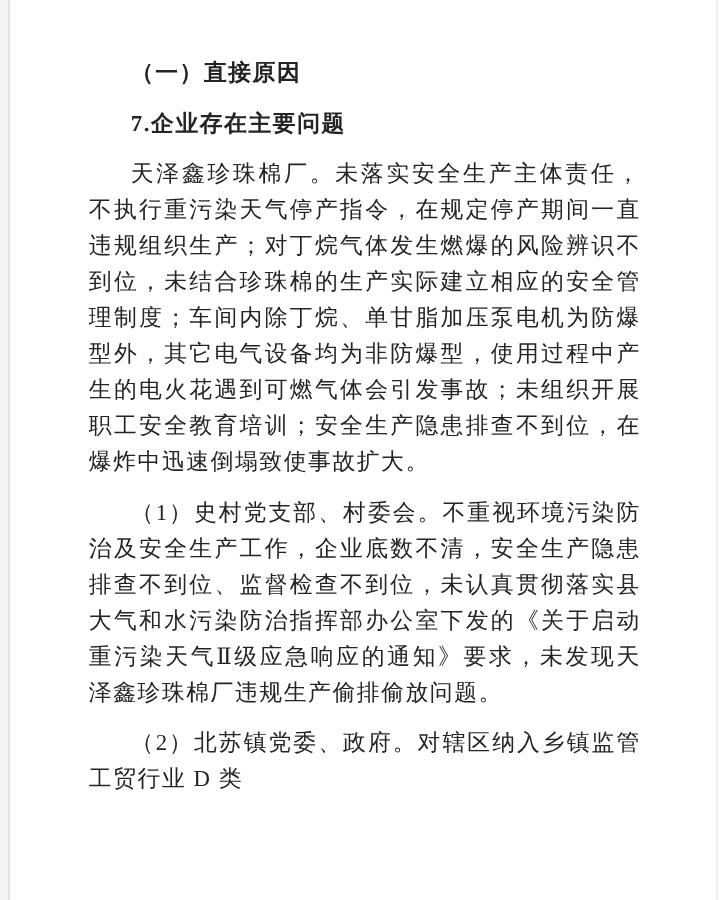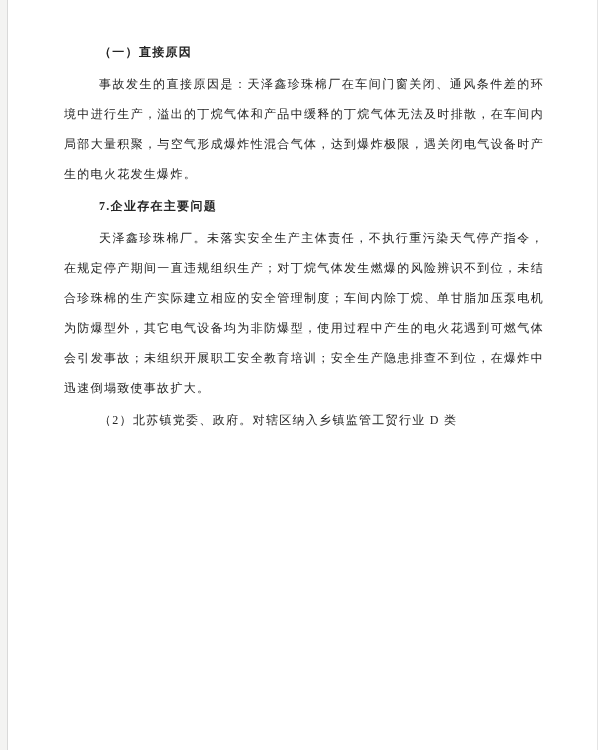--- a/index.html
+++ b/index.html
@@ -25,40 +25,40 @@
   .edge-line{
     position:absolute;right:7px;top:0;width:1px;height:100%;
     background:var(--edge-line);opacity:.7;
   }
   .content{
     position:absolute;left:62px;top:35px;width:484px;
     font-size:16px;line-height:30px;letter-spacing:1.3px;
     text-align:justify;color:var(--text);
   }
   .content p,.content h3{
-    margin:2px;padding:0;text-indent:35px;
-    font-size:12px;line-height:30px;font-weight:normal;
+    margin:12px;padding:0;text-indent:35px;
+    font-size:19px;line-height:30px;font-weight:normal;
   }
   .content h3{font-weight:bold;}
 </style>
 </head>
 <body>
 
 <div class="page">
   <div class="edge-strip"></div>
   <div class="edge-line"></div>
 
   <div class="content">
     <h3>（一）直接原因</h3>
 
-    <p>事故发生的直接原因是：天泽鑫珍珠棉厂在车间门窗关闭、通风条件差的环境中进行生产，溢出的丁烷气体和产品中缓释的丁烷气体无法及时排散，在车间内局部大量积聚，与空气形成爆炸性混合气体，达到爆炸极限，遇关闭电气设备时产生的电火花发生爆炸。</p>
 
 
     <h3>7.企业存在主要问题</h3>
 
     <p>天泽鑫珍珠棉厂。未落实安全生产主体责任，不执行重污染天气停产指令，在规定停产期间一直违规组织生产；对丁烷气体发生燃爆的风险辨识不到位，未结合珍珠棉的生产实际建立相应的安全管理制度；车间内除丁烷、单甘脂加压泵电机为防爆型外，其它电气设备均为非防爆型，使用过程中产生的电火花遇到可燃气体会引发事故；未组织开展职工安全教育培训；安全生产隐患排查不到位，在爆炸中迅速倒塌致使事故扩大。</p>
 
 
+    <p>（1）史村党支部、村委会。不重视环境污染防治及安全生产工作，企业底数不清，安全生产隐患排查不到位、监督检查不到位，未认真贯彻落实县大气和水污染防治指挥部办公室下发的《关于启动重污染天气Ⅱ级应急响应的通知》要求，未发现天泽鑫珍珠棉厂违规生产偷排偷放问题。</p>
 
     <p>（2）北苏镇党委、政府。对辖区纳入乡镇监管工贸行业 D 类</p>
 
   </div>
 </div>
 
 </body></html>

